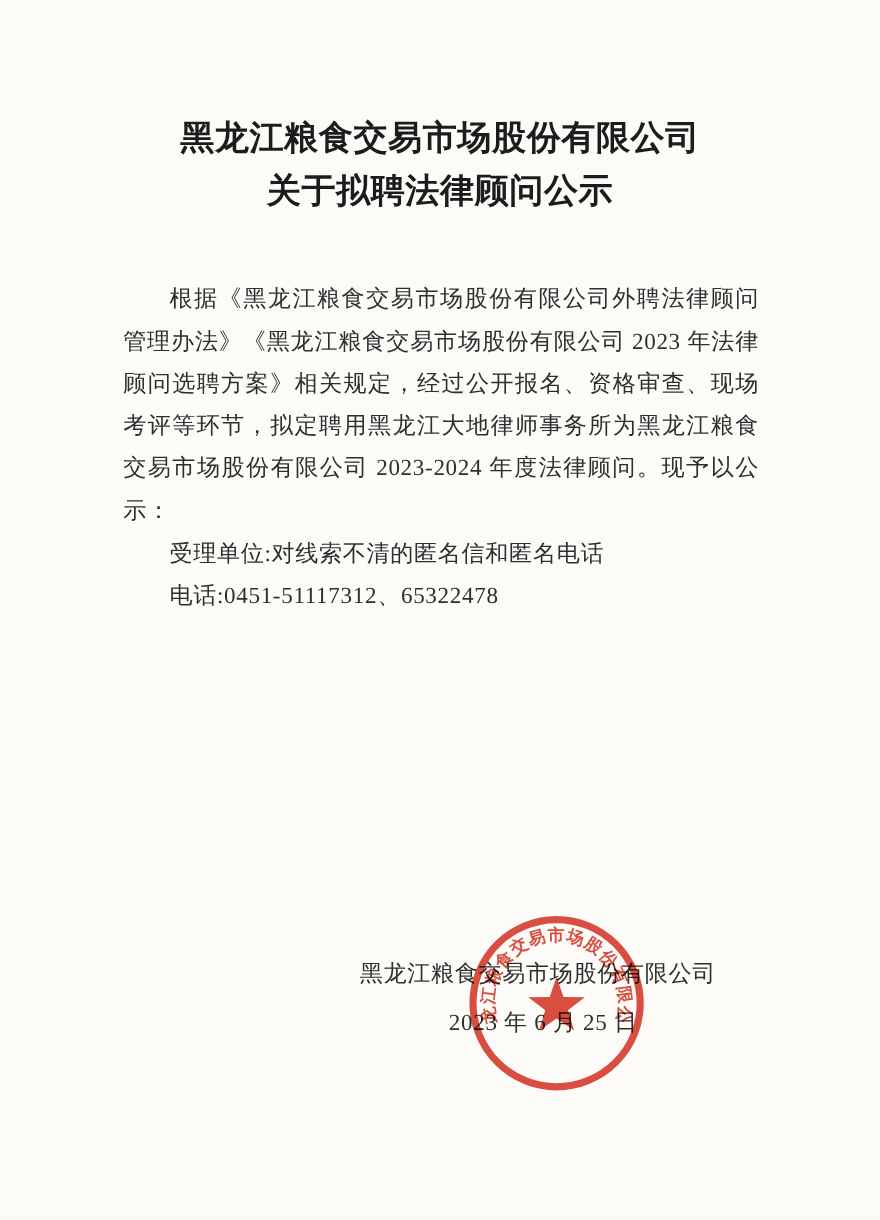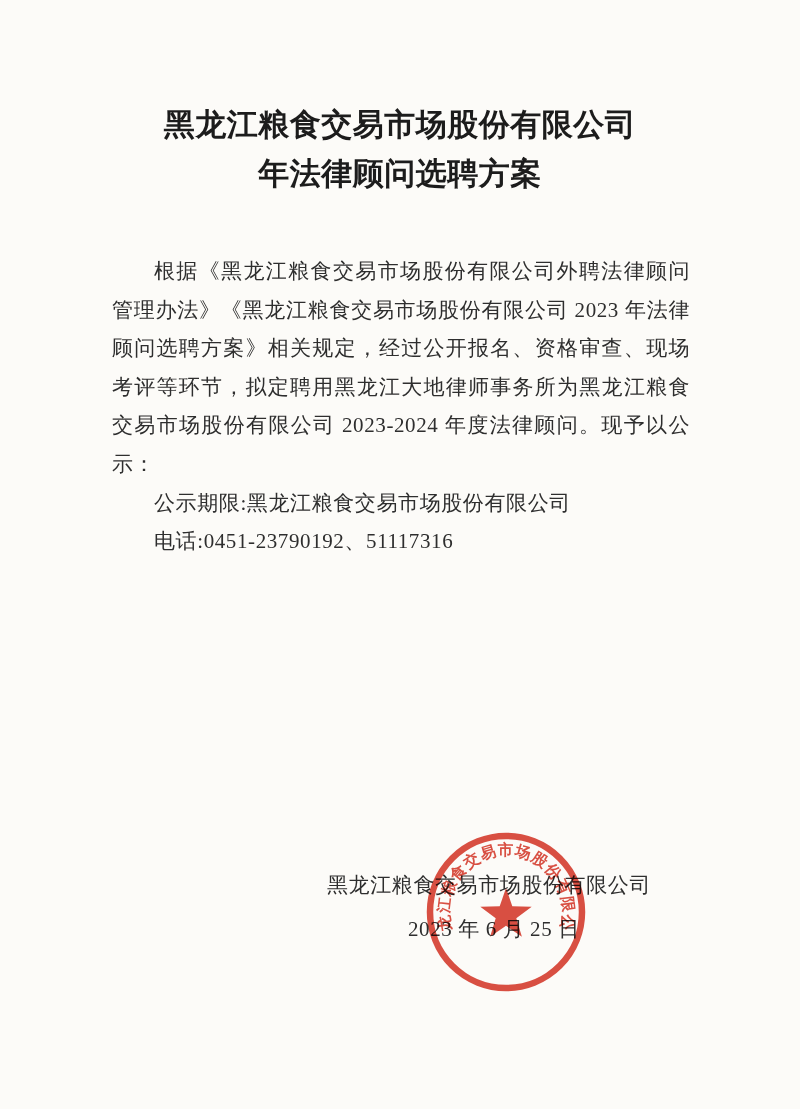--- a/index.html
+++ b/index.html
@@ -85,27 +85,27 @@
     letter-spacing: 1px;
   }
 </style>
 </head>
 <body>
 
 <div class="page">
 
   <div class="title-block">
     <div class="title-line">黑龙江粮食交易市场股份有限公司</div>
-    <div class="title-line">年法律顾问选聘方案</div>
+    <div class="title-line">关于拟聘法律顾问公示</div>
   </div>
 
   <div class="body-block">
     <p>根据《黑龙江粮食交易市场股份有限公司外聘法律顾问管理办法》《黑龙江粮食交易市场股份有限公司 2023 年法律顾问选聘方案》相关规定，经过公开报名、资格审查、现场考评等环节，拟定聘用黑龙江大地律师事务所为黑龙江粮食交易市场股份有限公司 2023-2024 年度法律顾问。现予以公示：</p>
-    <p>公示期限:黑龙江粮食交易市场股份有限公司</p>
-    <p>电话:0451-23790192、51117316</p>
+    <p>受理单位:对线索不清的匿名信和匿名电话</p>
+    <p>电话:0451-51117312、65322478</p>
   </div>
 
   <div class="sig-company">黑龙江粮食交易市场股份有限公司</div>
   <div class="sig-date">2023 年 6 月 25 日</div>
 
   <svg class="seal" viewBox="0 0 170 170" xmlns="http://www.w3.org/2000/svg">
 
     <circle cx="85" cy="85" r="76" fill="none" stroke="#d6382a" stroke-width="6.5"></circle>
 
     <polygon fill="#d6382a" points="85,61 91.3,79.3 110.7,79.7 95.3,91.3 100.9,109.8 85,98.8 69.1,109.8 74.7,91.3 59.3,79.7 78.7,79.3"></polygon>

